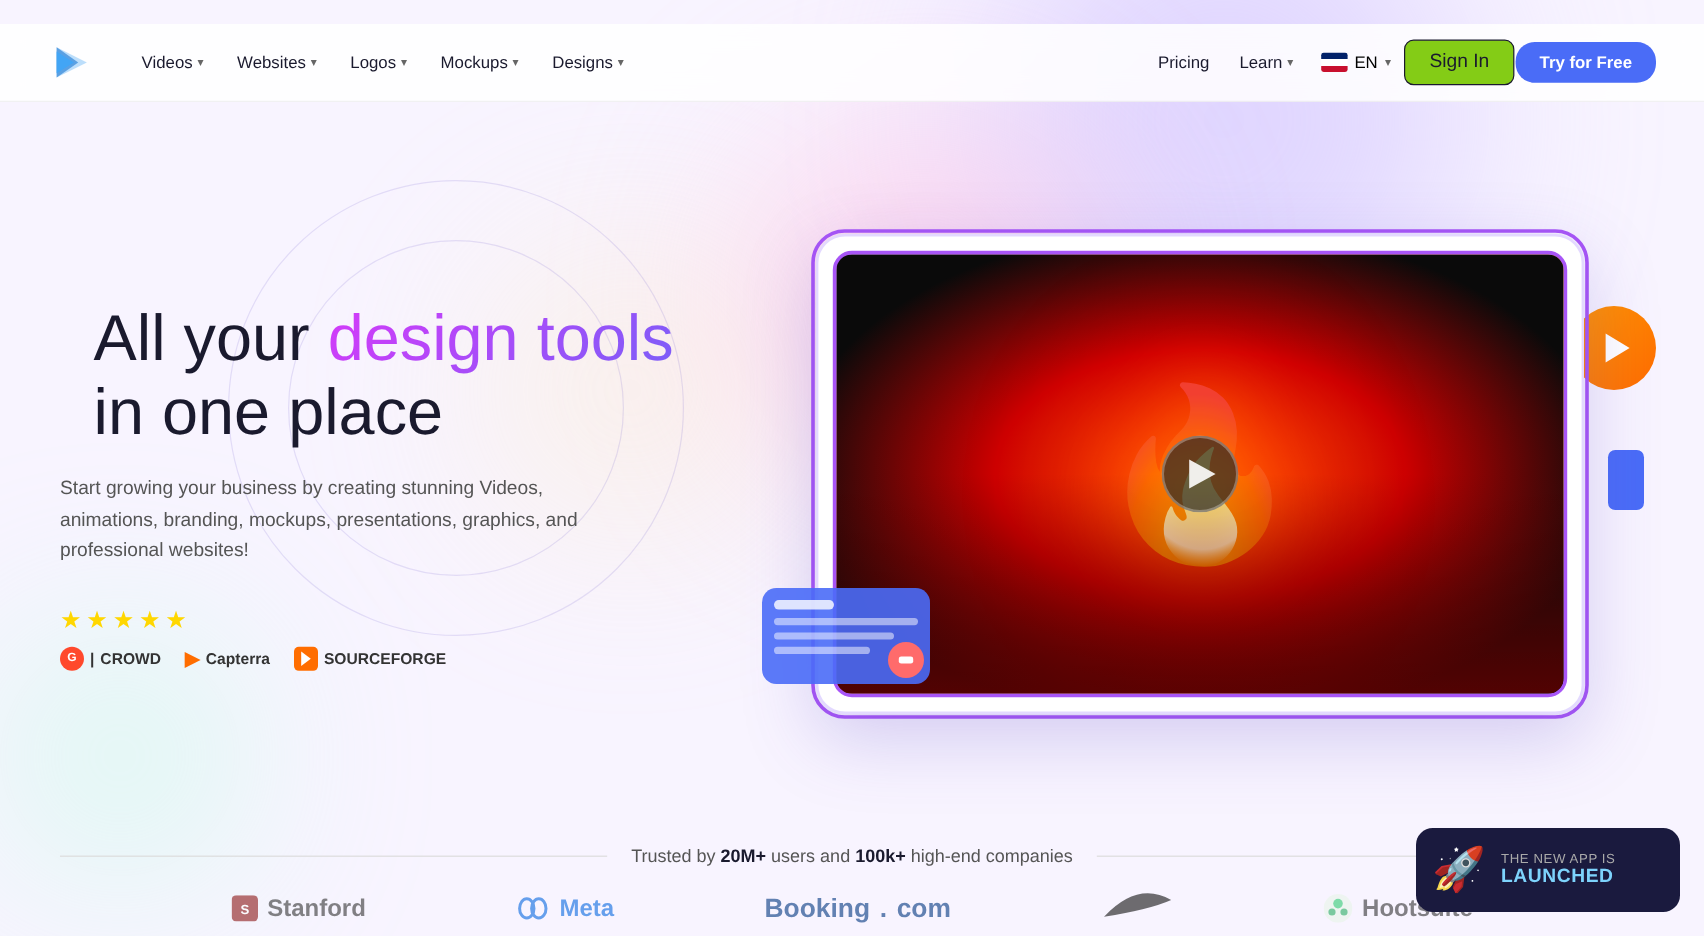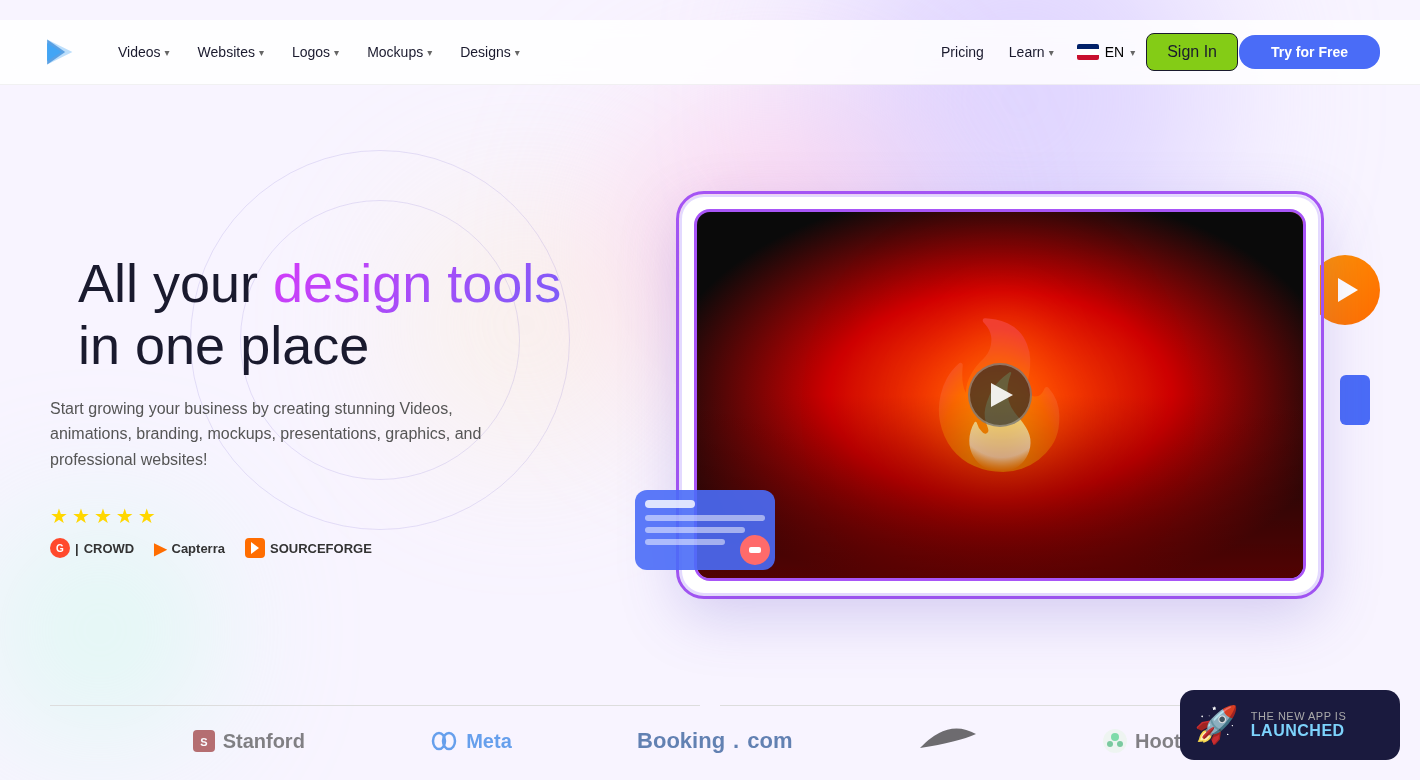--- a/index.html
+++ b/index.html
@@ -96,21 +96,21 @@
       padding: 9px 20px;
       border: 1.5px solid #1a1a2e;
       border-radius: 8px;
       font-size: 16px;
       font-weight: 400;
       color: #1a1a2e;
       background: #84cc16;
       cursor: pointer;
     }
     .btn-try {
-      padding: 9px 32px;
+      padding: 9px 20px;
       border: none;
       border-radius: 16px;
       font-size: 14px;
       font-weight: 600;
       color: white;
       background: #4a6cf7;
       cursor: pointer;
     }
 
     
@@ -531,20 +531,26 @@
           <rect x="119" y="62" width="12" height="6" rx="2" fill="white"></rect>
         </svg>
       </div>
     </div>
   </div>
 </section>
 
 <section class="trusted-section">
   <div class="trusted-divider">
     <div class="divider-line"></div>
+    <p class="trusted-text">
+      Trusted by <strong>20M+</strong>
+      <span> users and </span>
+      <strong>100k+</strong>
+      <span> high-end companies</span>
+    </p>
     <div class="divider-line"></div>
   </div>
 
   <div class="partner-logos">
     <div class="partner-logo">
       <svg width="22" height="22" viewBox="0 0 22 22">
           <rect width="22" height="22" rx="4" fill="#8C1515"></rect>
           <text x="11" y="16" text-anchor="middle" fill="white" font-size="11" font-weight="bold">S</text>
         </svg>
       <span>Stanford</span>

